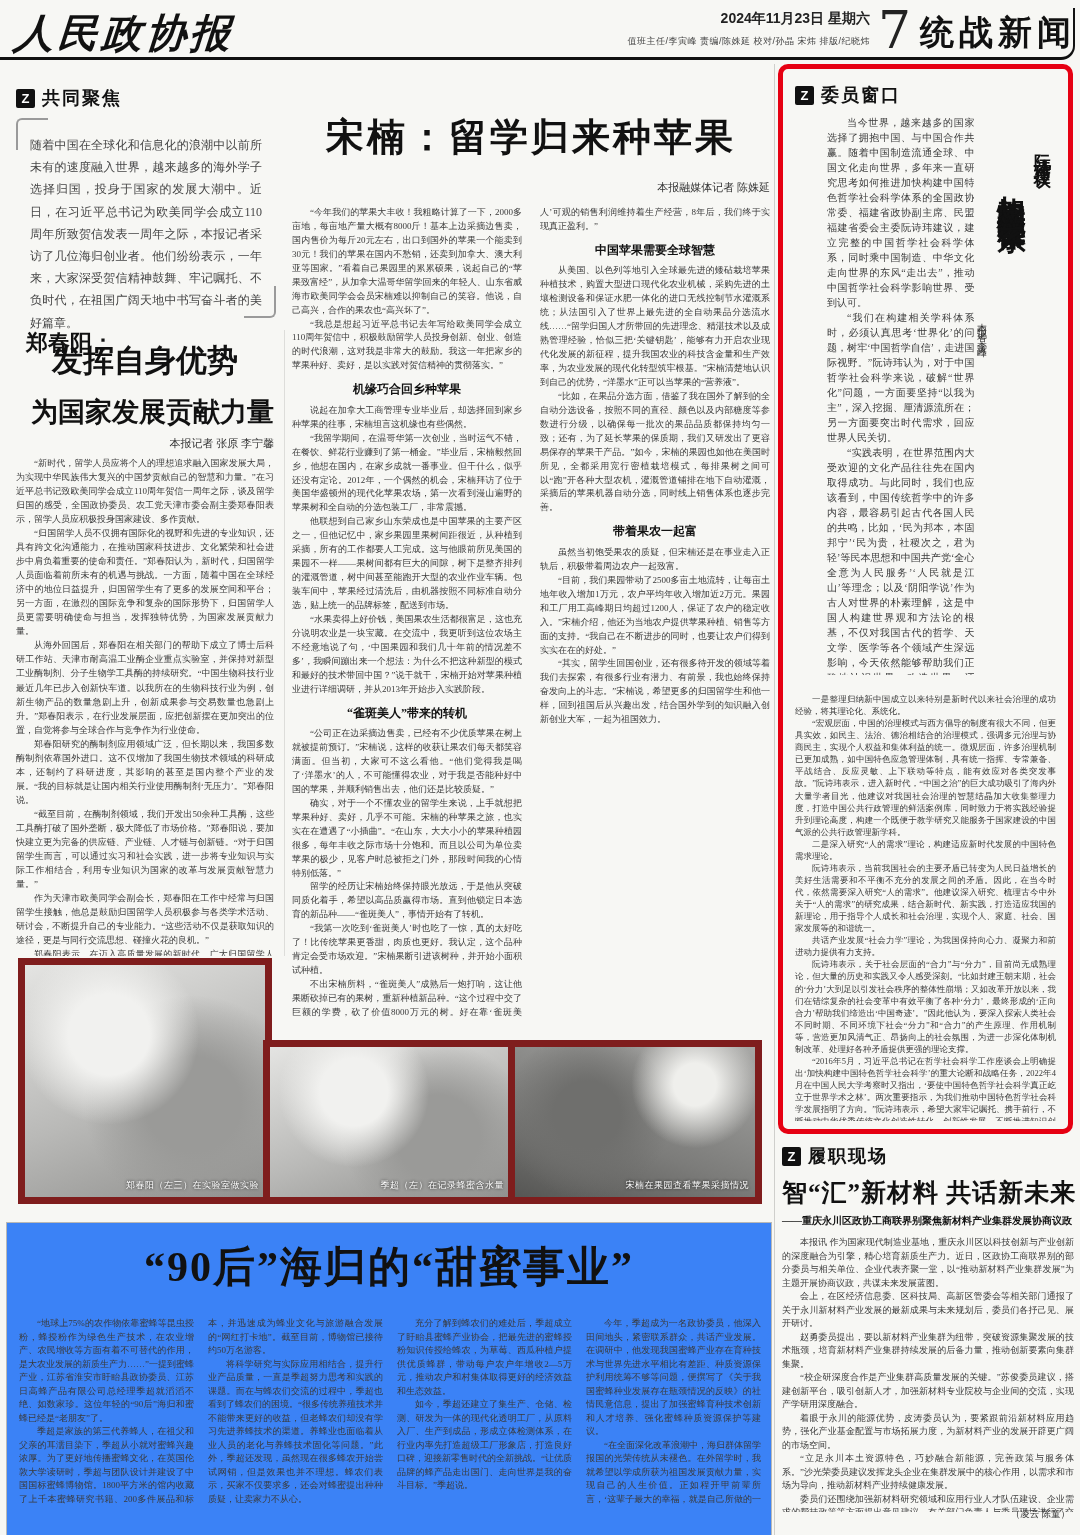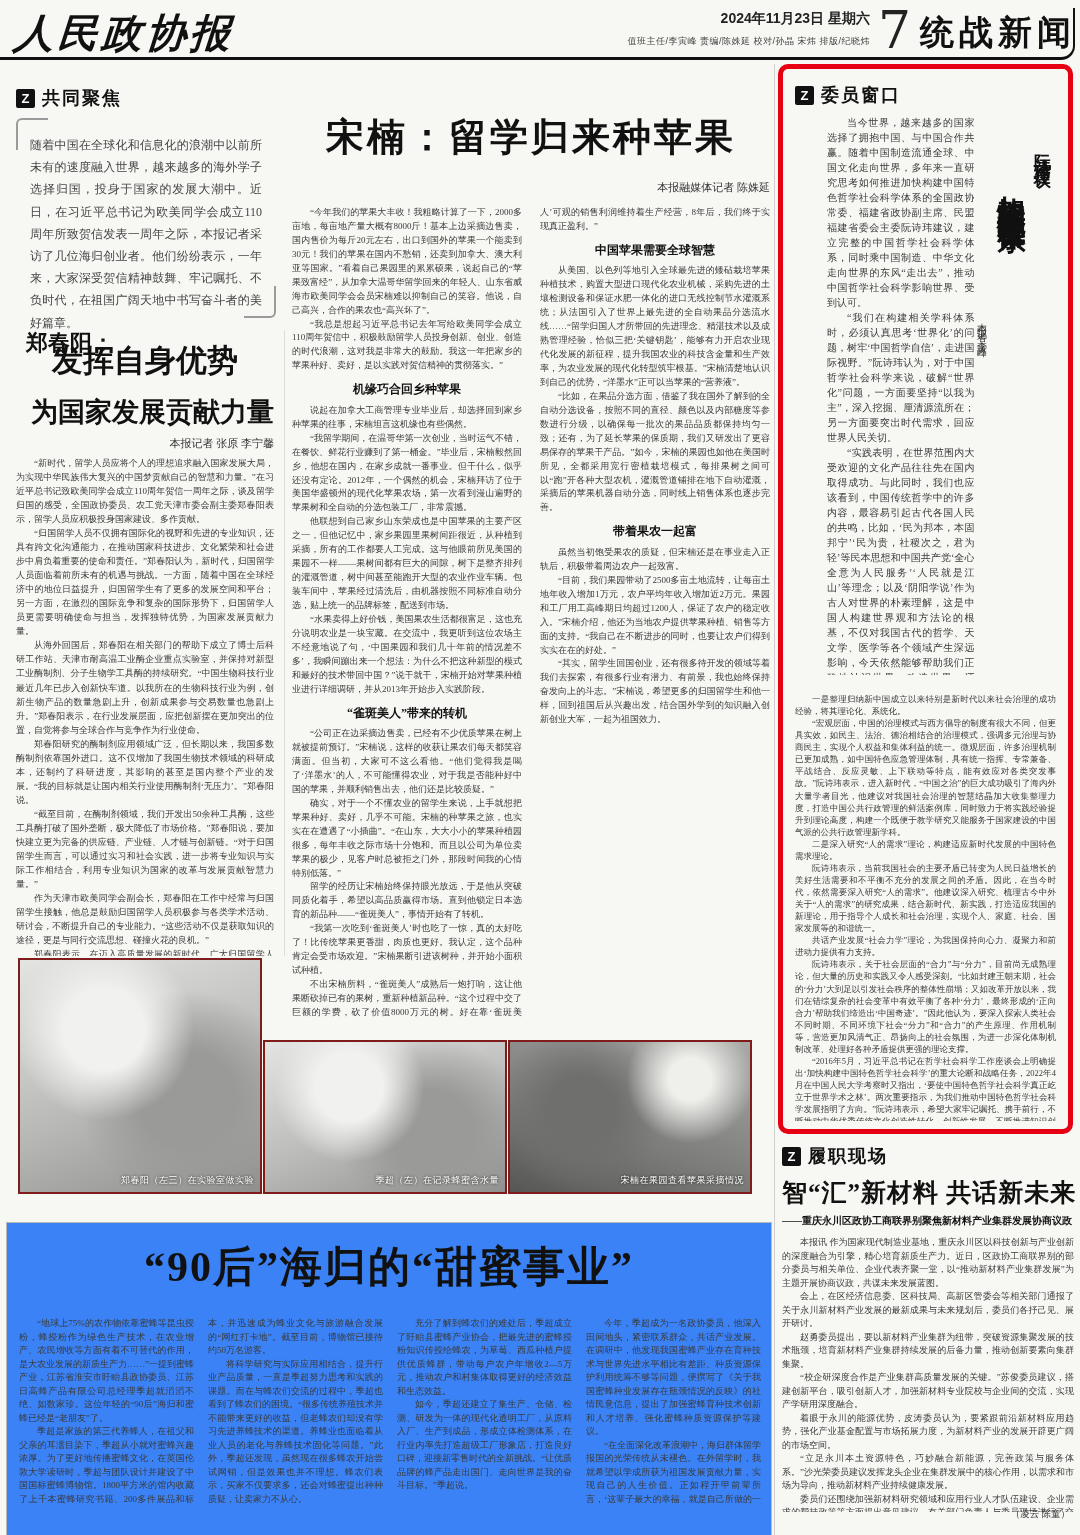--- a/index.html
+++ b/index.html
@@ -48,21 +48,21 @@
   .zheng-body{position:absolute;left:16px;top:456px;width:258px;height:500px;overflow:hidden;
               font-size:9px;line-height:1.56;}
   
   .song-title{position:absolute;left:292px;top:112px;width:478px;text-align:center;
               font-size:38px;font-weight:bold;letter-spacing:3px;color:#111;}
   .song-byline{position:absolute;left:292px;top:180px;width:478px;}
   .song-cols{position:absolute;left:292px;top:206px;width:478px;height:828px;overflow:hidden;
              font-size:9px;line-height:1.55;column-count:2;column-gap:18px;column-fill:auto;}
   .song-cols .subhead{font-size:12px;}
   
-  .photo{position:absolute;background:#cfcfcd;overflow:hidden;border:2px solid #7f1d1d;}
+  .photo{position:absolute;background:#cfcfcd;overflow:hidden;border:7px solid #7f1d1d;}
   .photo .ph-a{position:absolute;inset:0;
       background:radial-gradient(circle at 35% 30%,#f1f1ef 0 18%,rgba(0,0,0,0) 40%),
                  radial-gradient(circle at 70% 60%,#9a9a98 0 22%,rgba(0,0,0,0) 50%),
                  linear-gradient(160deg,#e4e4e2 0%,#b9b9b7 55%,#8f8f8d 100%);}
   .photo.orchard .ph-a{background:
       radial-gradient(circle at 75% 25%,#efefec 0 10%,rgba(0,0,0,0) 30%),
       radial-gradient(circle at 30% 45%,#6f6f6d 0 18%,rgba(0,0,0,0) 45%),
       linear-gradient(200deg,#a8a8a6 0%,#7c7c7a 60%,#565654 100%);}
   .caption{position:absolute;right:6px;bottom:5px;font-size:9px;color:#fff;
            text-shadow:0 0 3px rgba(0,0,0,.9);letter-spacing:.5px;}

